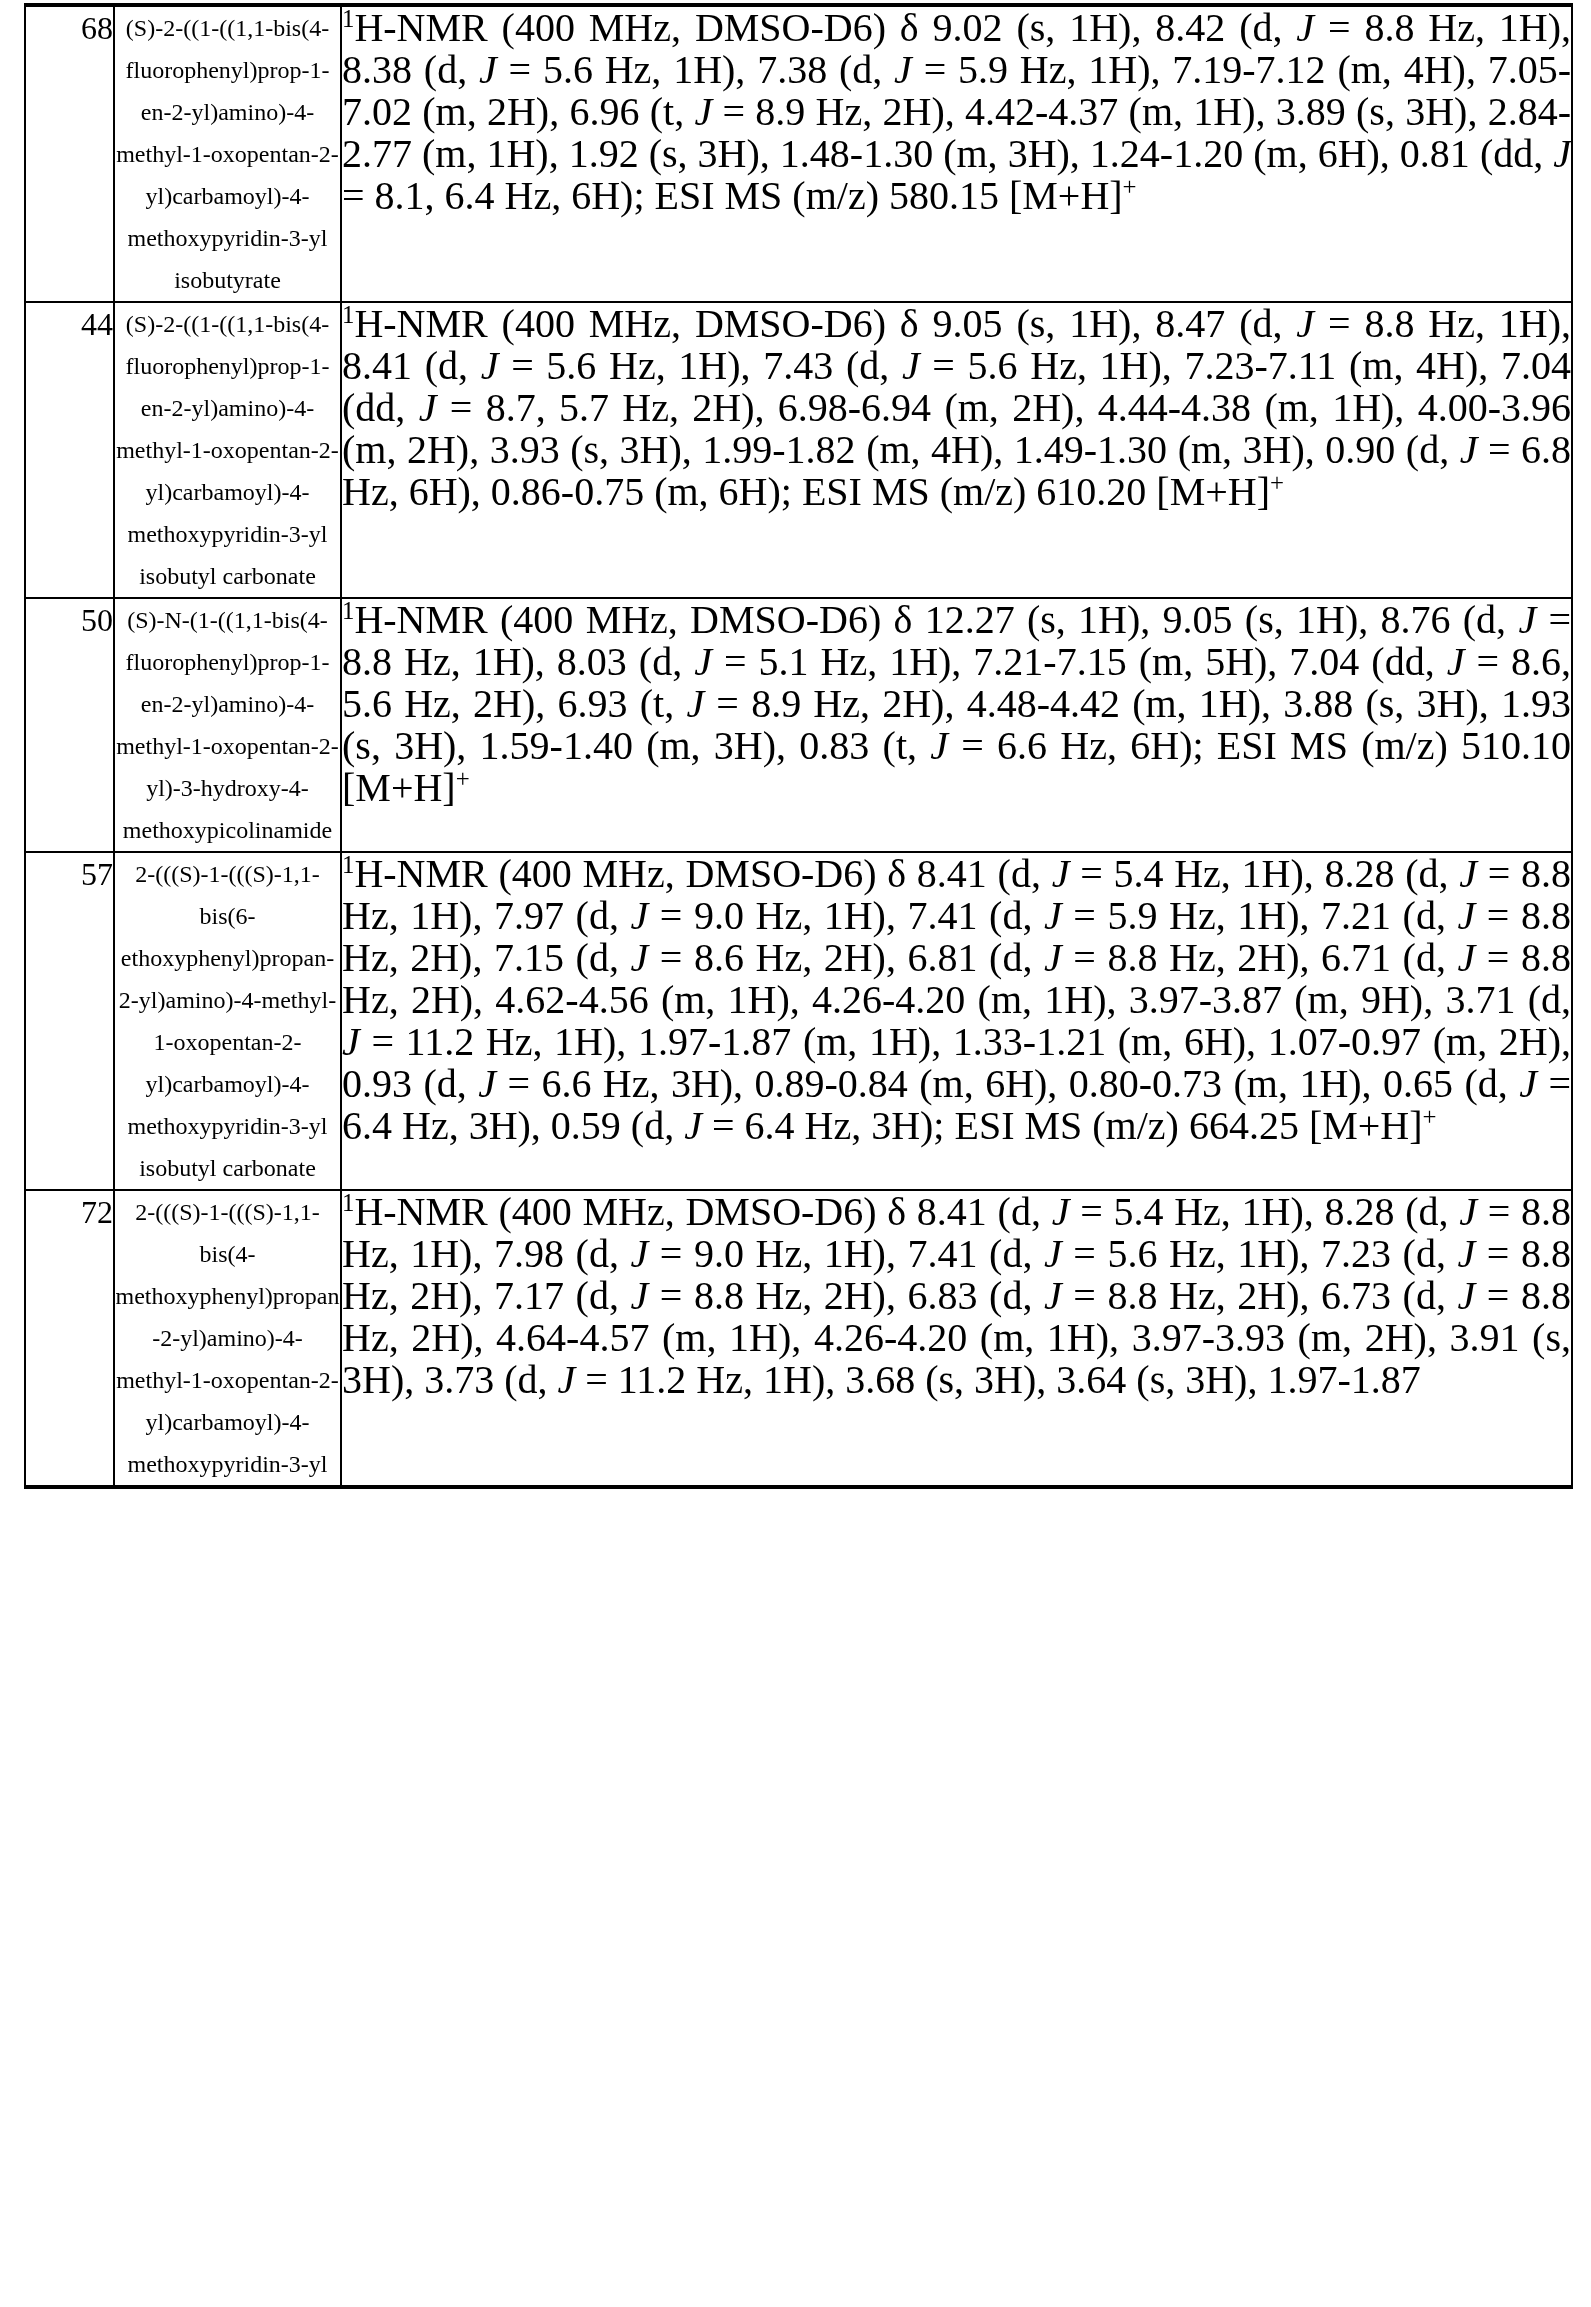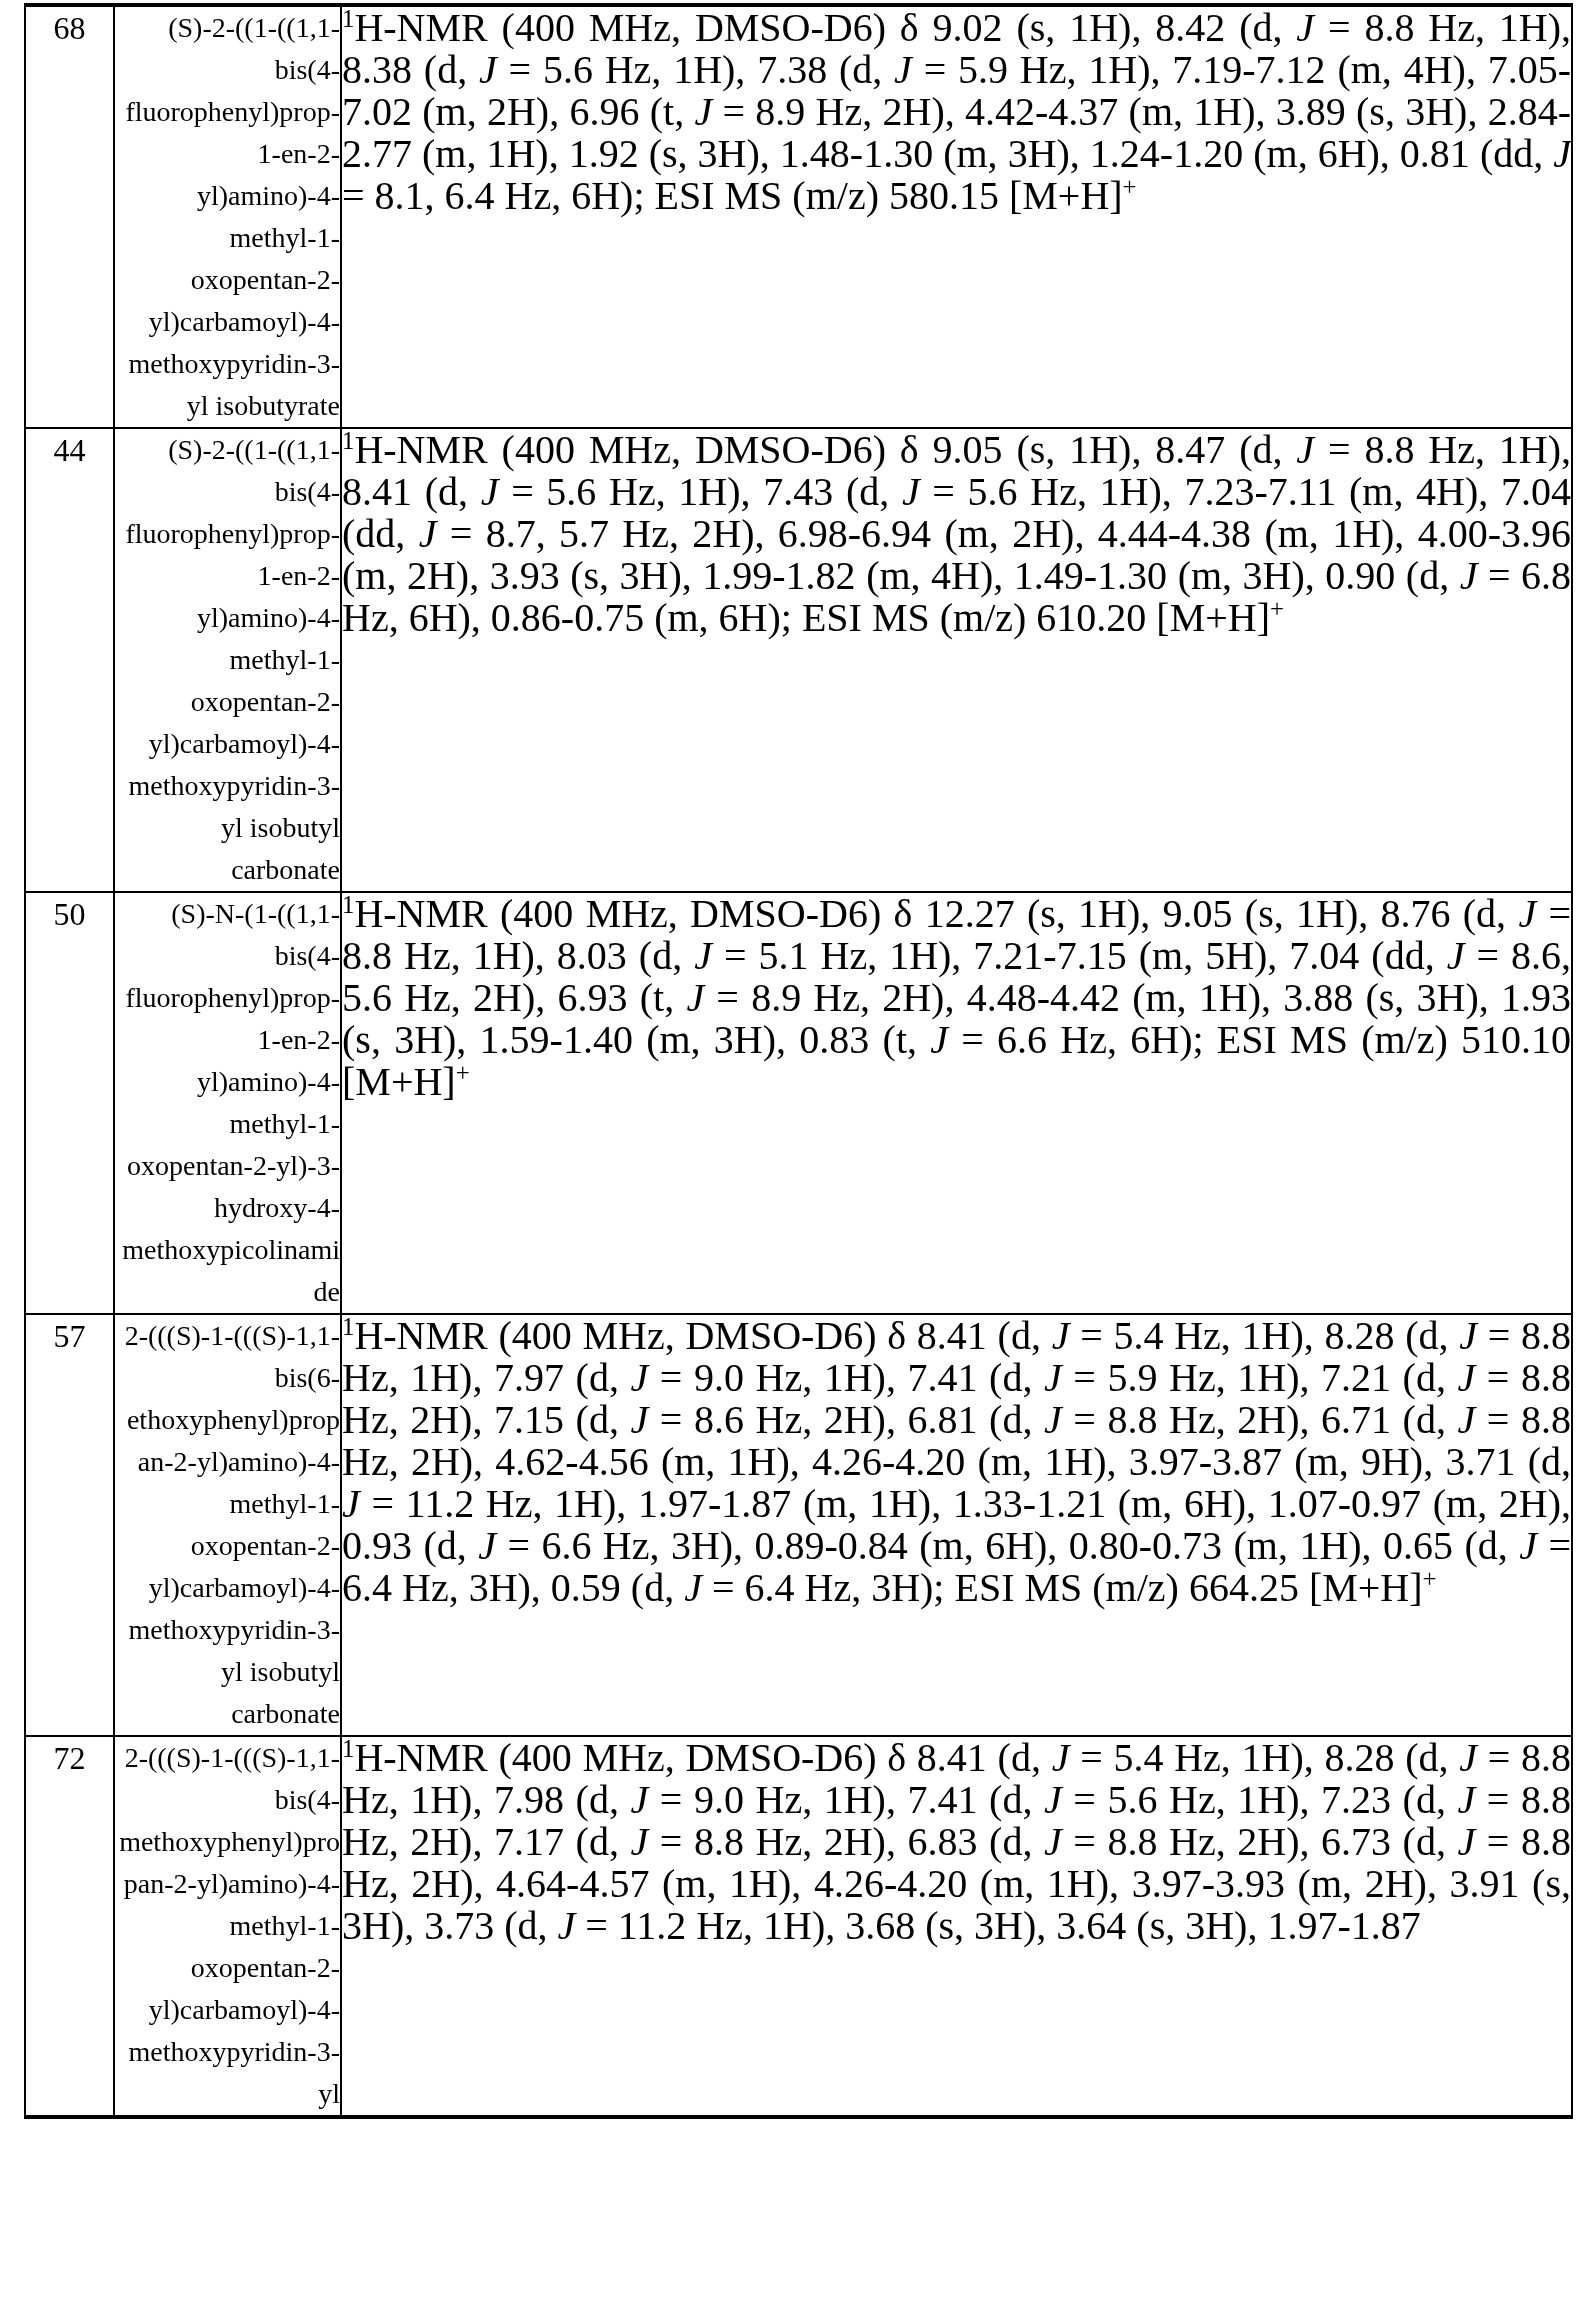--- a/index.html
+++ b/index.html
@@ -47,29 +47,29 @@
     border-top-width: 4px;
   }
   .compound-table tr:last-child td {
     border-bottom-width: 4.7px;
   }
 
   .cell-num {
     padding: 11px 0 27px 22px;
     font-size: 32px;
     line-height: 42px;
-    text-align: center;
+    text-align: right;
     white-space: nowrap;
   }
 
   .cell-name {
     padding: 11px 12.6px 27px 16px;
-    font-size: 28px;
+    font-size: 24px;
     line-height: 42px;
-    text-align: right;
+    text-align: center;
     word-break: break-word;
     overflow-wrap: break-word;
     hyphens: none;
   }
 
   .cell-nmr {
     padding: 11px 16px 27px 16px;
     font-size: 40px;
     line-height: 42px;
     text-align: justify;

